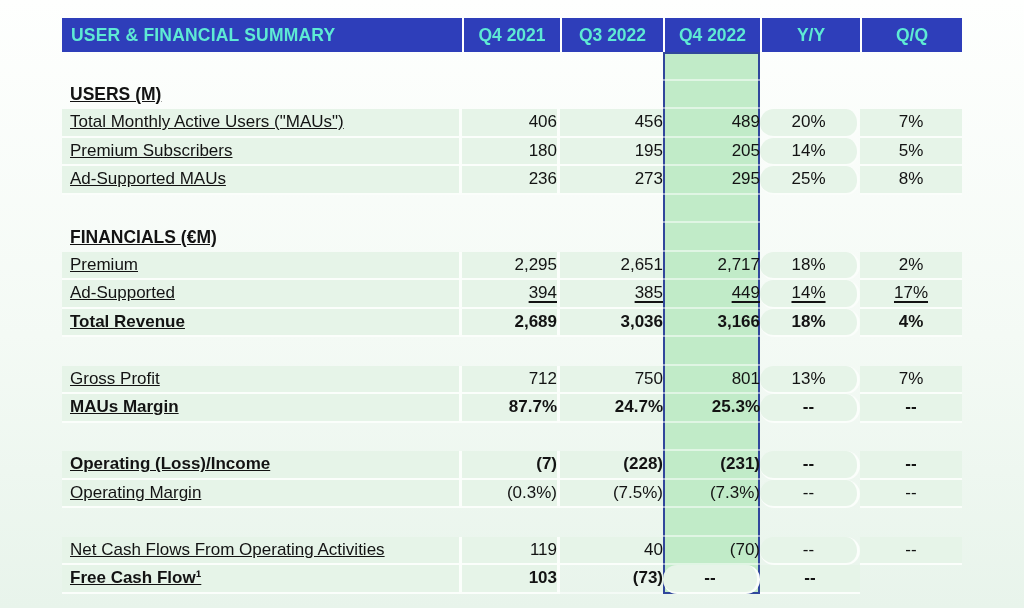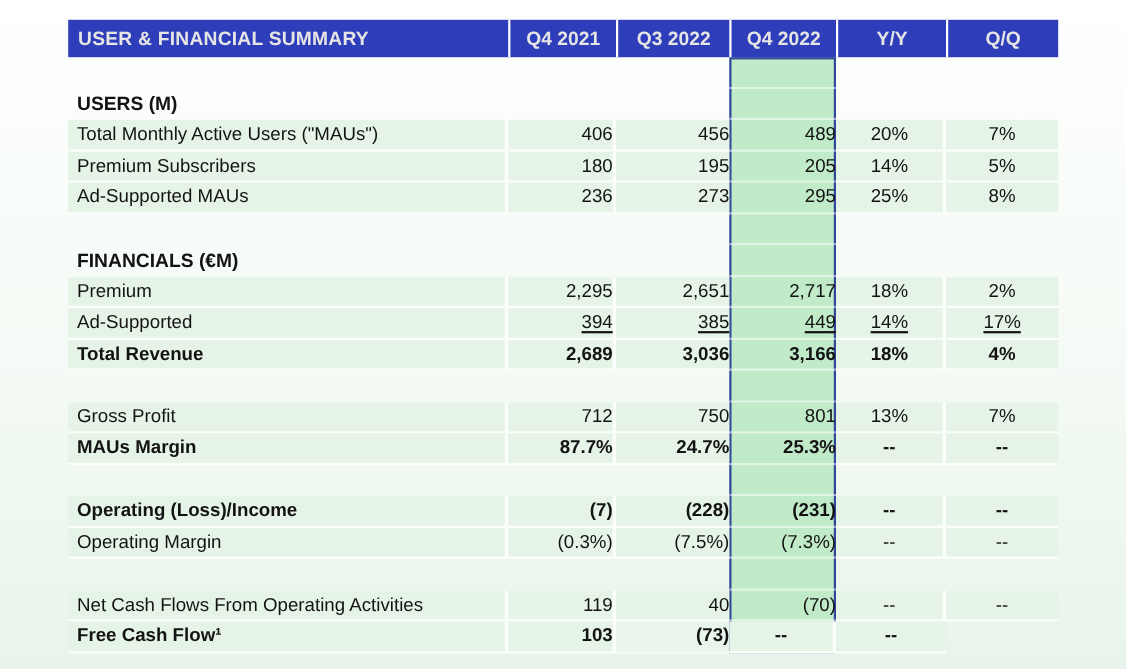--- a/index.html
+++ b/index.html
@@ -19,21 +19,21 @@
   }
   .hdr {
     display: grid;
     grid-template-columns: 400px 98px 103px 97px 100px 102px;
     height: 34px;
     background: #2e3eba;
     position: relative;
     z-index: 2;
   }
   .hdr .hcell {
-    color: #e5e5e5;
+    color: #5eead4;
     font-weight: bold;
     font-size: 17.5px;
     display: flex;
     align-items: center;
     justify-content: center;
     box-sizing: border-box;
   }
   .hdr .hcell + .hcell { border-left: 2px solid #ffffff; }
   .hdr .hcell.title {
     justify-content: flex-start;
@@ -60,26 +60,26 @@
   }
   .cell {
     box-sizing: border-box;
     display: flex;
     align-items: center;
     font-size: 17px;
     color: #131313;
     border-bottom: 2px solid rgba(252, 254, 252, 0.95);
   }
   .row.data .cell { background: #e6f4e8; }
-  .cell.label { padding-left: 8px; }
+  .cell.label { padding-left: 8px; text-decoration: underline; }
   .cell.num { justify-content: flex-end; padding-right: 0; }
   .cell.pct { justify-content: center; }
   .row.data .cell.label,
   .row.data .cell.c1 { border-right: 3px solid rgba(252, 254, 252, 0.95); }
-  .row.data .cell.c4 { border-right: 3px solid rgba(252, 254, 252, 0.95); }
+  .row.data .cell.c4 { border-right: 3px solid rgba(252, 254, 252, 0.95); border-radius: 14px; }
   .cell.hl {
     background: transparent !important;
     border-right: none !important;
     border-bottom: 2px solid rgba(255, 255, 255, 0.5);
   }
   .row.gap .cell, .row.section .cell {
     background: transparent;
     border-bottom: none;
     border-right: none;
   }

